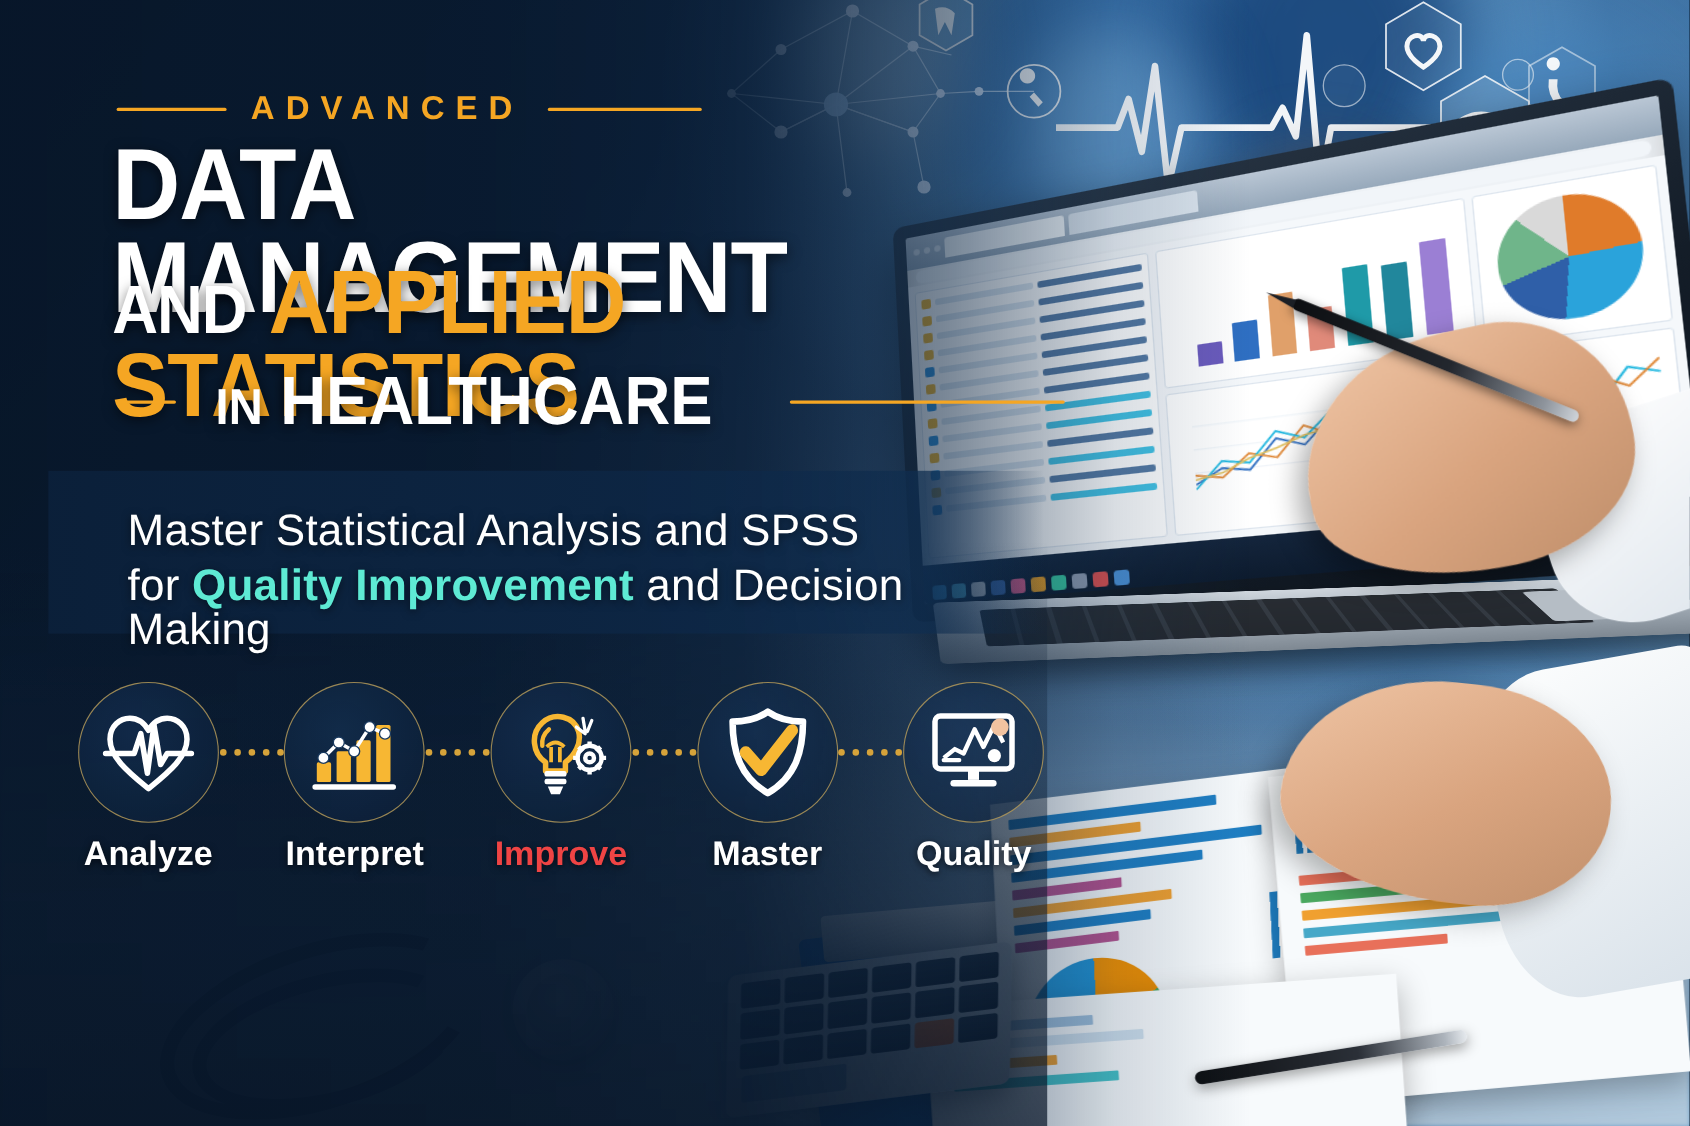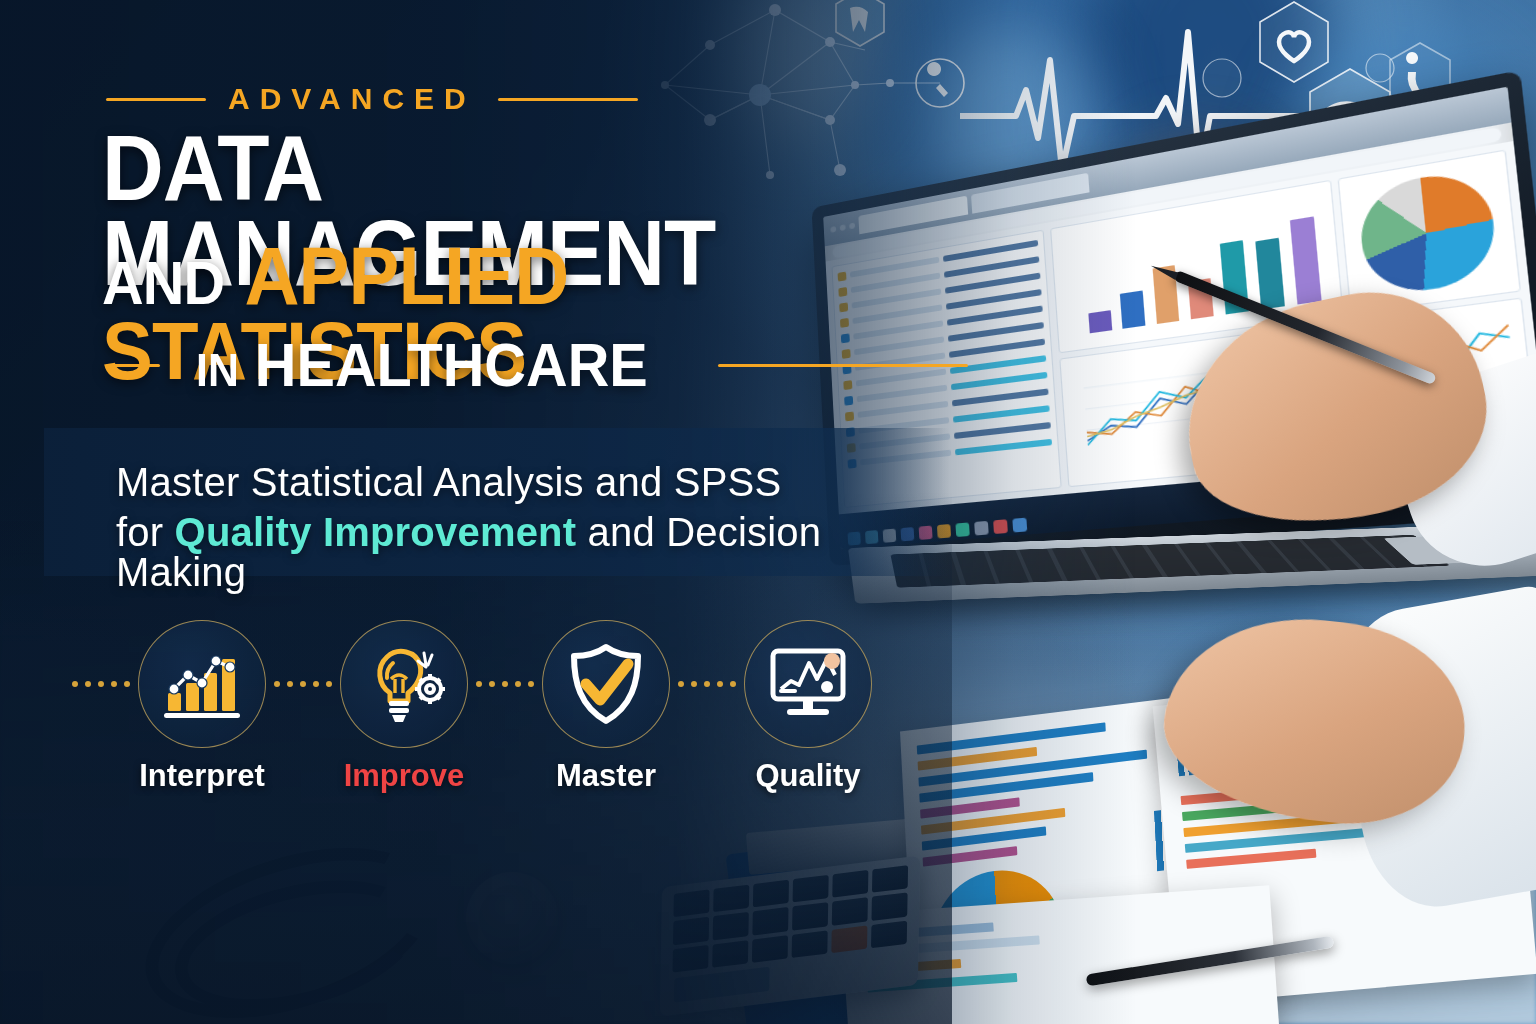--- a/index.html
+++ b/index.html
@@ -534,20 +534,29 @@
 
     <div class="subband"></div>
     <div class="sub1">Master Statistical Analysis and SPSS</div>
     <div class="sub2">
       <span>for </span><b>Quality Improvement</b><span> and Decision Making</span>
     </div>
   </div>
 
   <div class="steps">
 
+    <div class="step">
+      <div class="ring">
+        <svg width="86" height="78" viewBox="0 0 86 78">
+          <path d="M43,72 C26,58 8,44 8,27 C8,15 17,8 26,8 C33,8 39,12 43,19 C47,12 53,8 60,8 C69,8 78,15 78,27 C78,44 60,58 43,72 Z" fill="none" stroke="#ffffff" stroke-width="5" stroke-linejoin="round"></path>
+          <polyline points="4,40 30,40 36,22 42,58 48,14 54,50 60,40 82,40" fill="none" stroke="#ffffff" stroke-width="5" stroke-linejoin="round" stroke-linecap="round"></polyline>
+        </svg>
+      </div>
+      <div class="step-label">Analyze</div>
+    </div>
 
     <div class="dots">
       <span class="dot"></span>
         <span class="dot"></span>
         <span class="dot"></span>
         <span class="dot"></span>
         <span class="dot"></span>
     </div>
 
     <div class="step">

